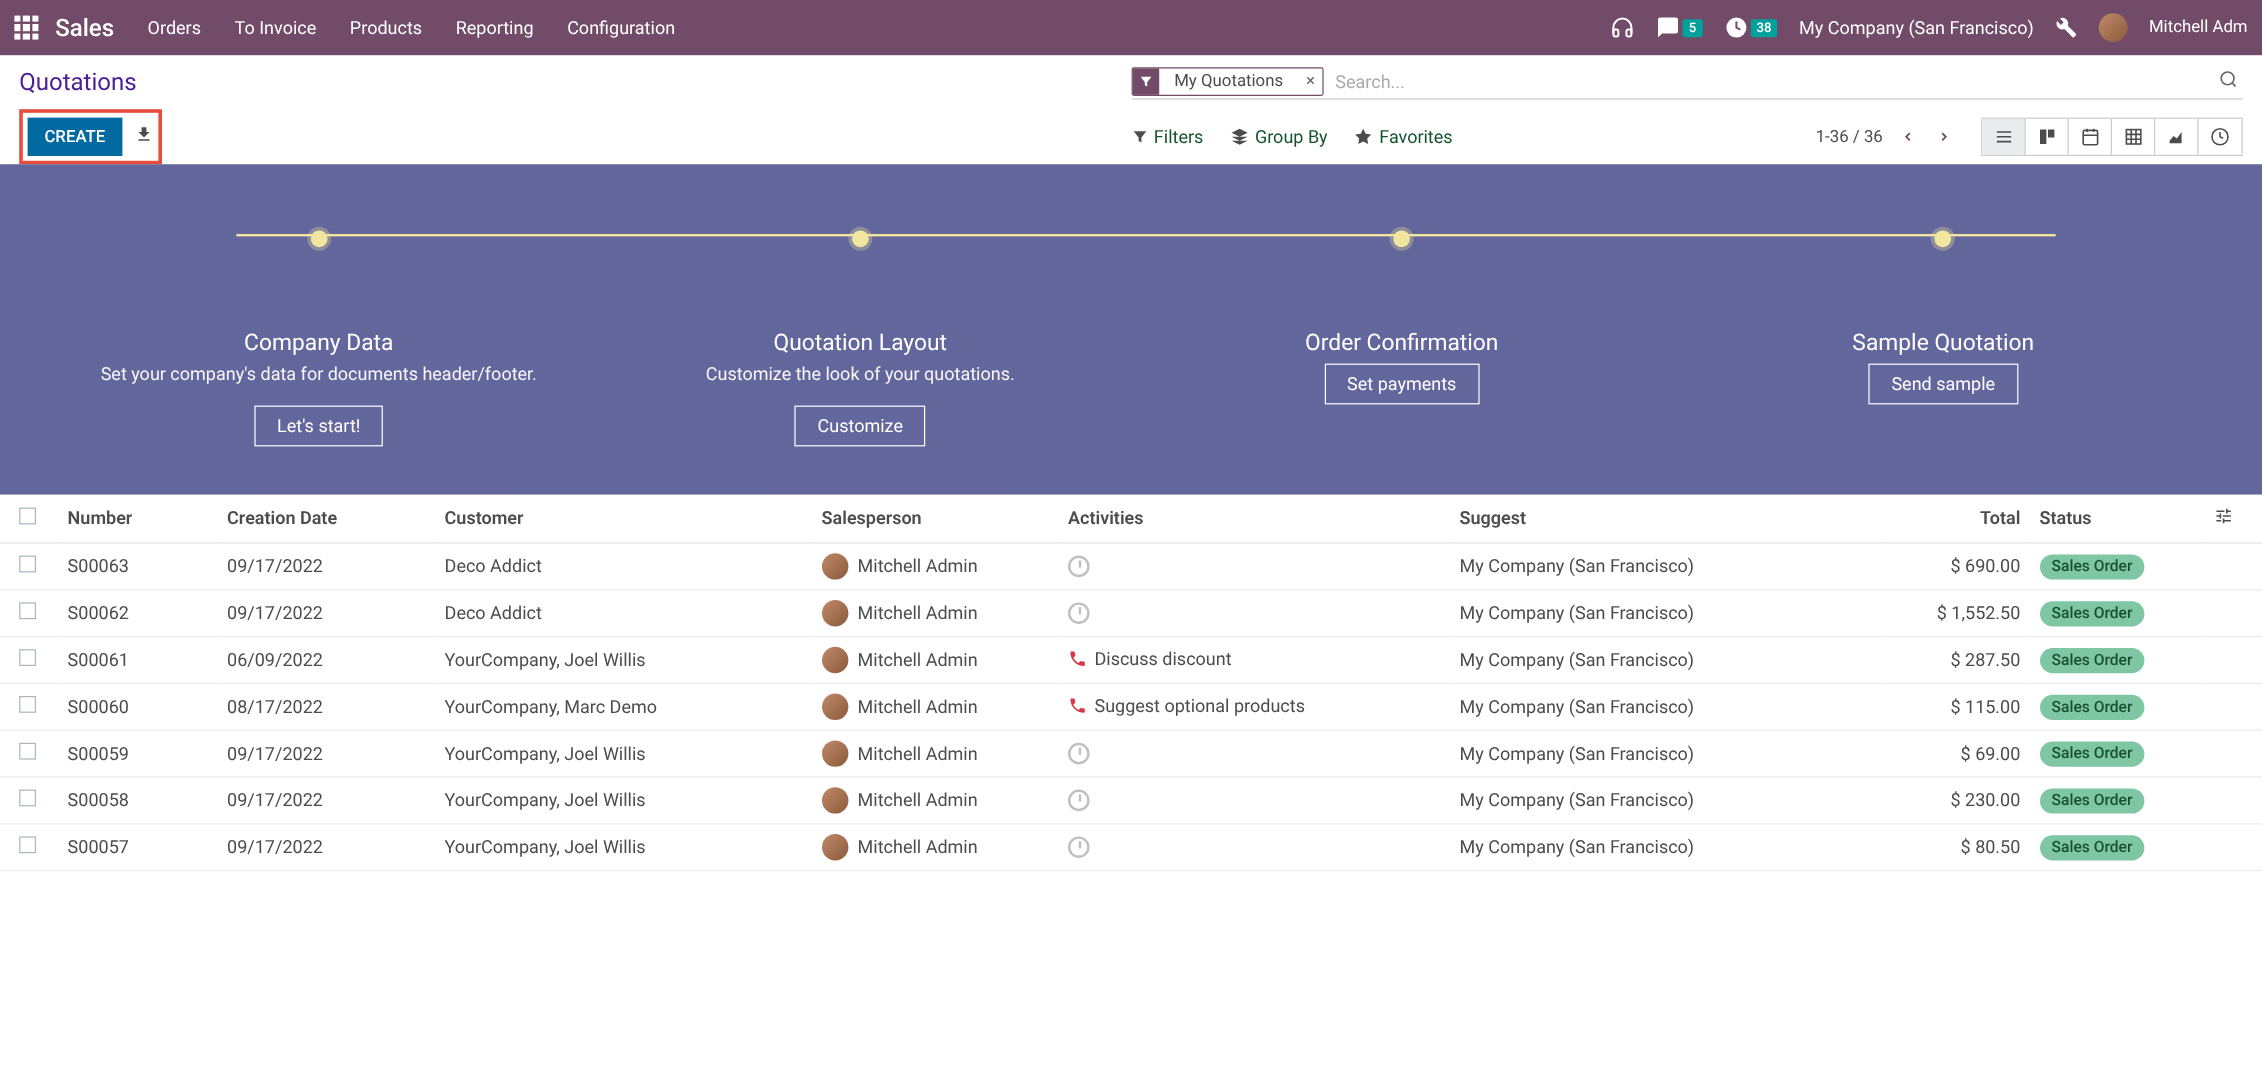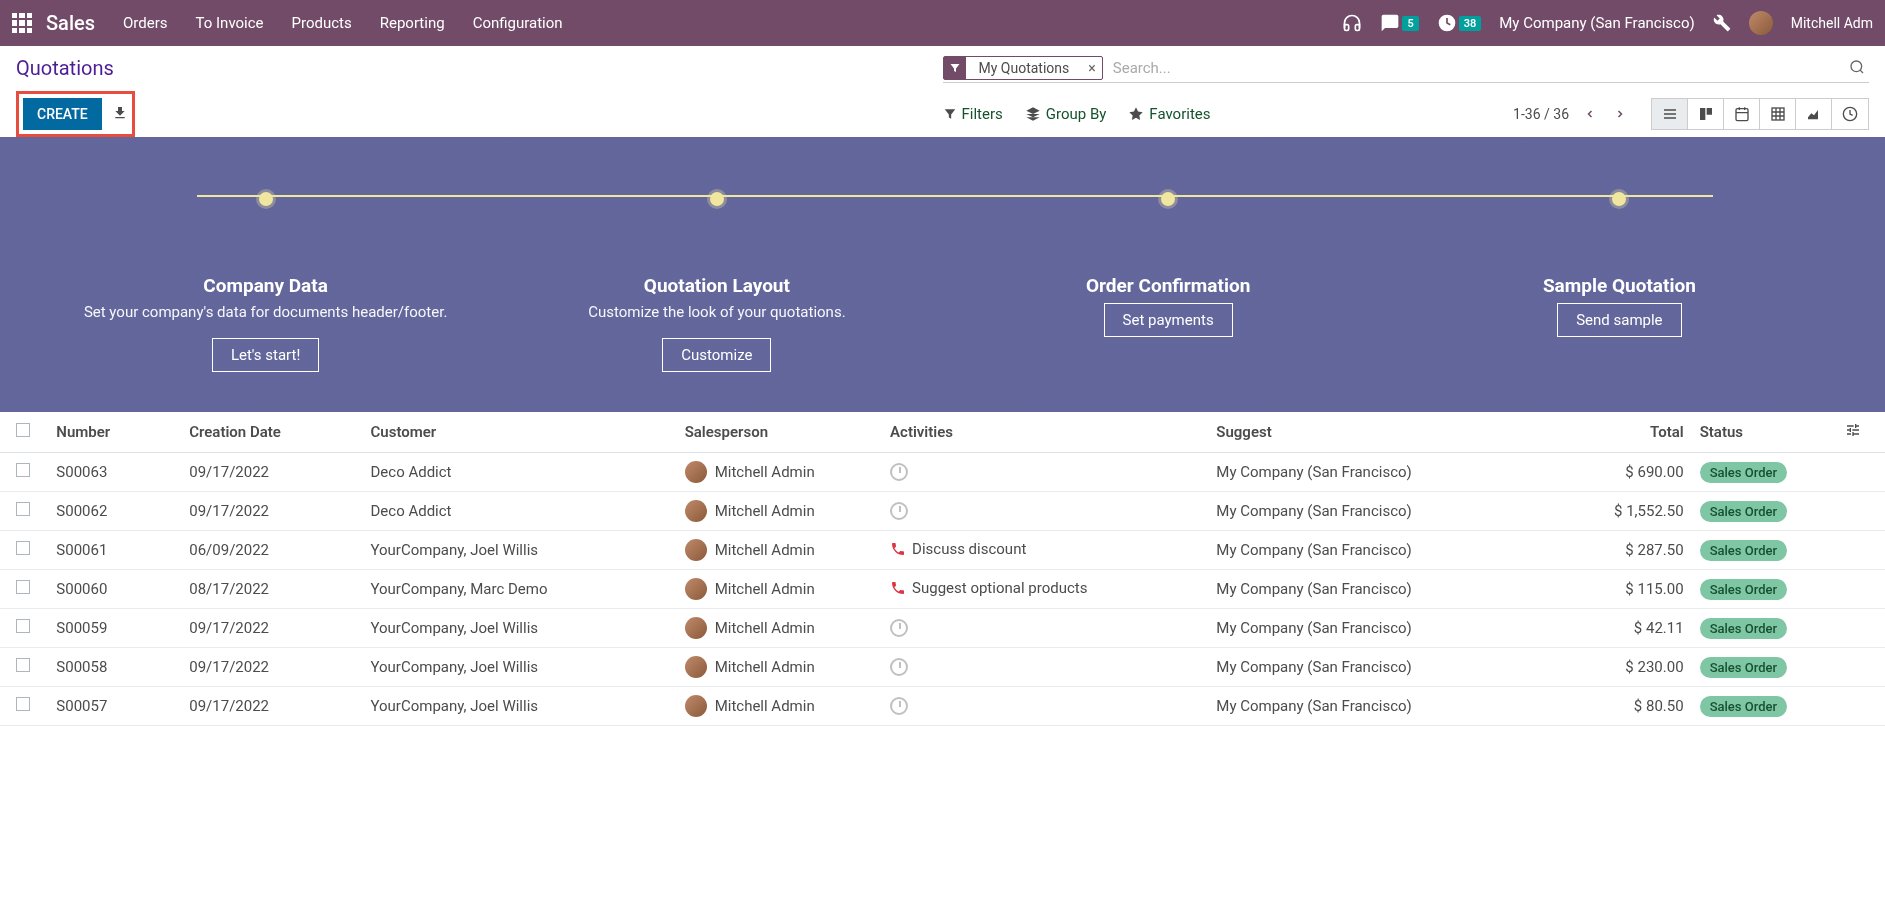--- a/index.html
+++ b/index.html
@@ -45,21 +45,21 @@
     .view-btn { width: 36px; height: 30px; display: flex; align-items: center; justify-content: center; border-right: 1px solid #ccc; cursor: pointer; color: #4c4c4c; }
     .view-btn:last-child { border-right: none; }
     .view-btn.active { background: #e9ecef; }
     
     
     .banner { background: linear-gradient(rgba(90, 95, 160, 0.82), rgba(90, 95, 160, 0.82)), #888; min-height: 275px; position: relative; color: #fff; display: flex; align-items: flex-end; padding: 0 40px 40px 40px; }
     .steps-line { position: absolute; top: 58px; left: 197px; right: 172px; height: 2px; background: #f0e6a0; }
     .steps { display: flex; width: 100%; justify-content: space-between; }
     .step { text-align: center; flex: 1; position: relative; }
     .step-dot { width: 14px; height: 14px; border-radius: 50%; background: #f0e6a0; position: absolute; top: -82px; left: 50%; transform: translateX(-50%); box-shadow: 0 0 0 3px rgba(240,230,160,0.3); }
-    .step-title { font-size: 19px; font-weight: 700; margin-bottom: 6px; }
+    .step-title { font-size: 19px; font-weight: 400; margin-bottom: 6px; }
     .step-desc { font-size: 15px; opacity: 0.95; margin-bottom: 16px; line-height: 1.3; }
     .step-btn { display: inline-block; border: 1px solid #fff; padding: 7px 18px; font-size: 15px; cursor: pointer; color: #fff; }
     
     
     .table { width: 100%; border-collapse: collapse; }
     .table th { text-align: left; font-weight: 600; padding: 10px 8px; font-size: 15px; border-bottom: 1px solid #dee2e6; color: #4c4c4c; }
     .table th.right, .table td.right { text-align: right; }
     .table td { padding: 8px 8px; font-size: 15px; border-bottom: 1px solid #e9ecef; color: #4c4c4c; }
     .checkbox { width: 14px; height: 14px; border: 1px solid #adb5bd; display: inline-block; cursor: pointer; }
     .sp-cell { display: flex; align-items: center; gap: 8px; }
@@ -387,21 +387,21 @@
         <td>
           <div class="sp-cell">
             <div class="sp-avatar"></div>
             <span>Mitchell Admin</span>
           </div>
         </td>
         <td>
           <div class="activity-clock"></div>
         </td>
         <td>My Company (San Francisco)</td>
-        <td class="right">$ 42.11</td>
+        <td class="right">$ 69.00</td>
         <td><span class="status-badge">Sales Order</span></td>
         <td></td>
       </tr>
       <tr>
         <td class="col-check"><span class="checkbox"></span></td>
         <td>S00058</td>
         <td>09/17/2022</td>
         <td>YourCompany, Joel Willis</td>
         <td>
           <div class="sp-cell">

